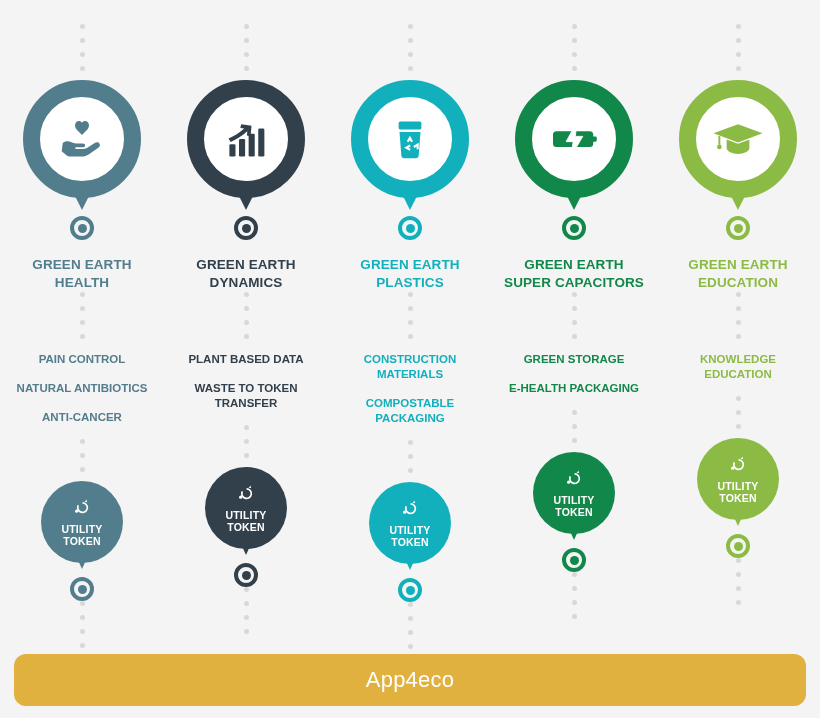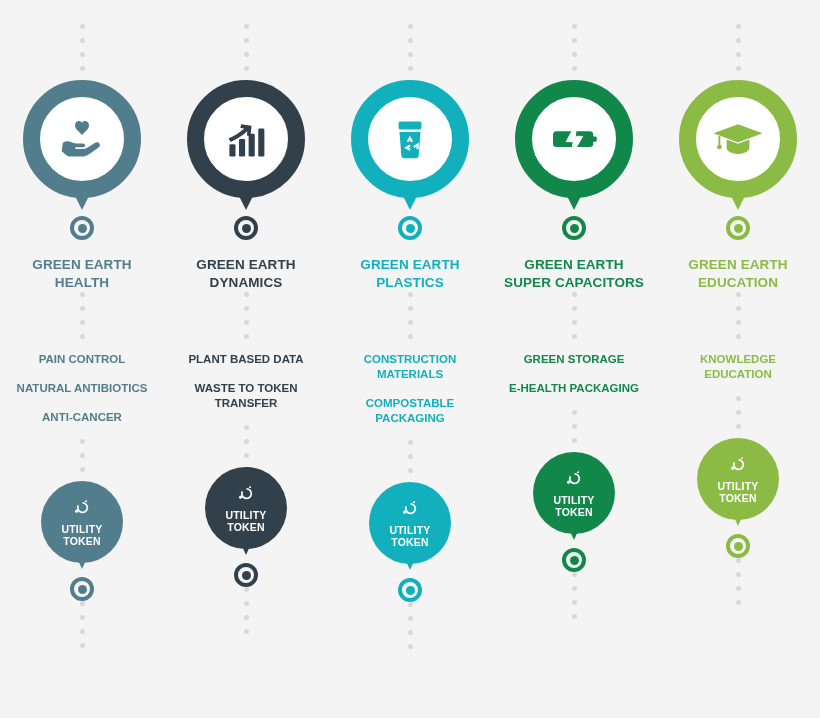--- a/index.html
+++ b/index.html
@@ -509,13 +509,16 @@
           <span style="background:#8cbb45"></span>
         </div>
         <div class="dots ">
           <i></i>
           <i></i>
           <i></i>
           <i></i>
         </div>
       </div>
     </div>
+  <div class="footer-bar" style="background: rgb(224, 177, 62);">
+    <span>App4eco</span>
+  </div>
 </div>
 
 </body></html>

